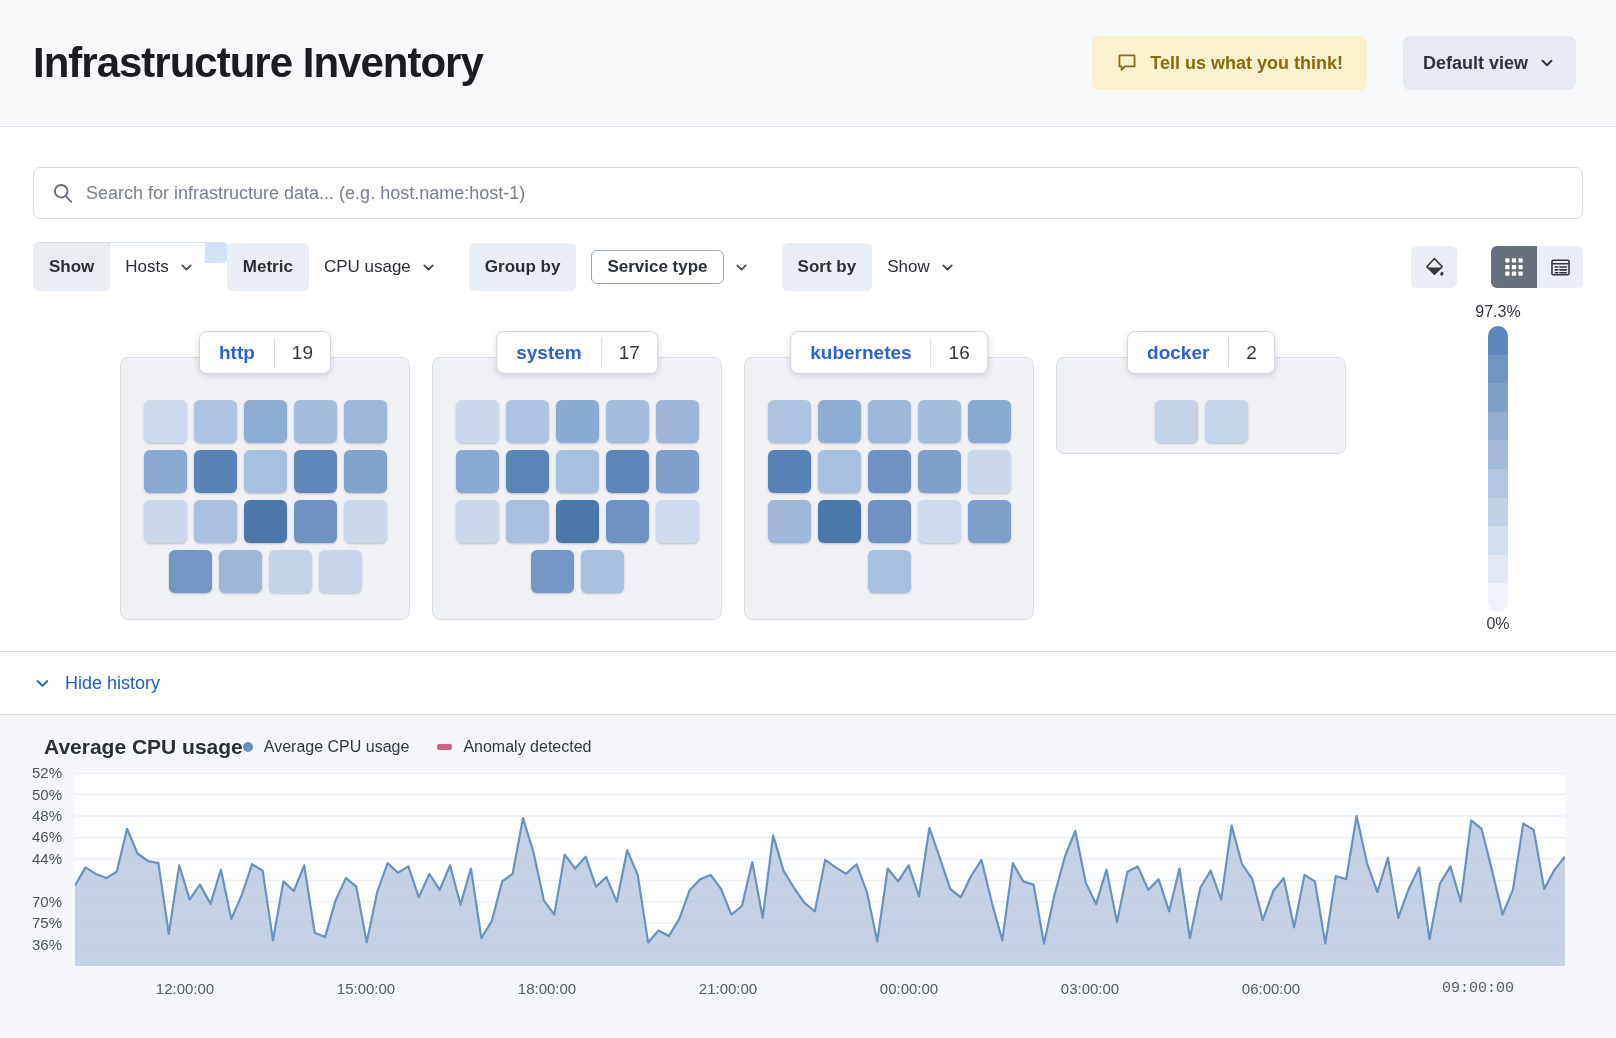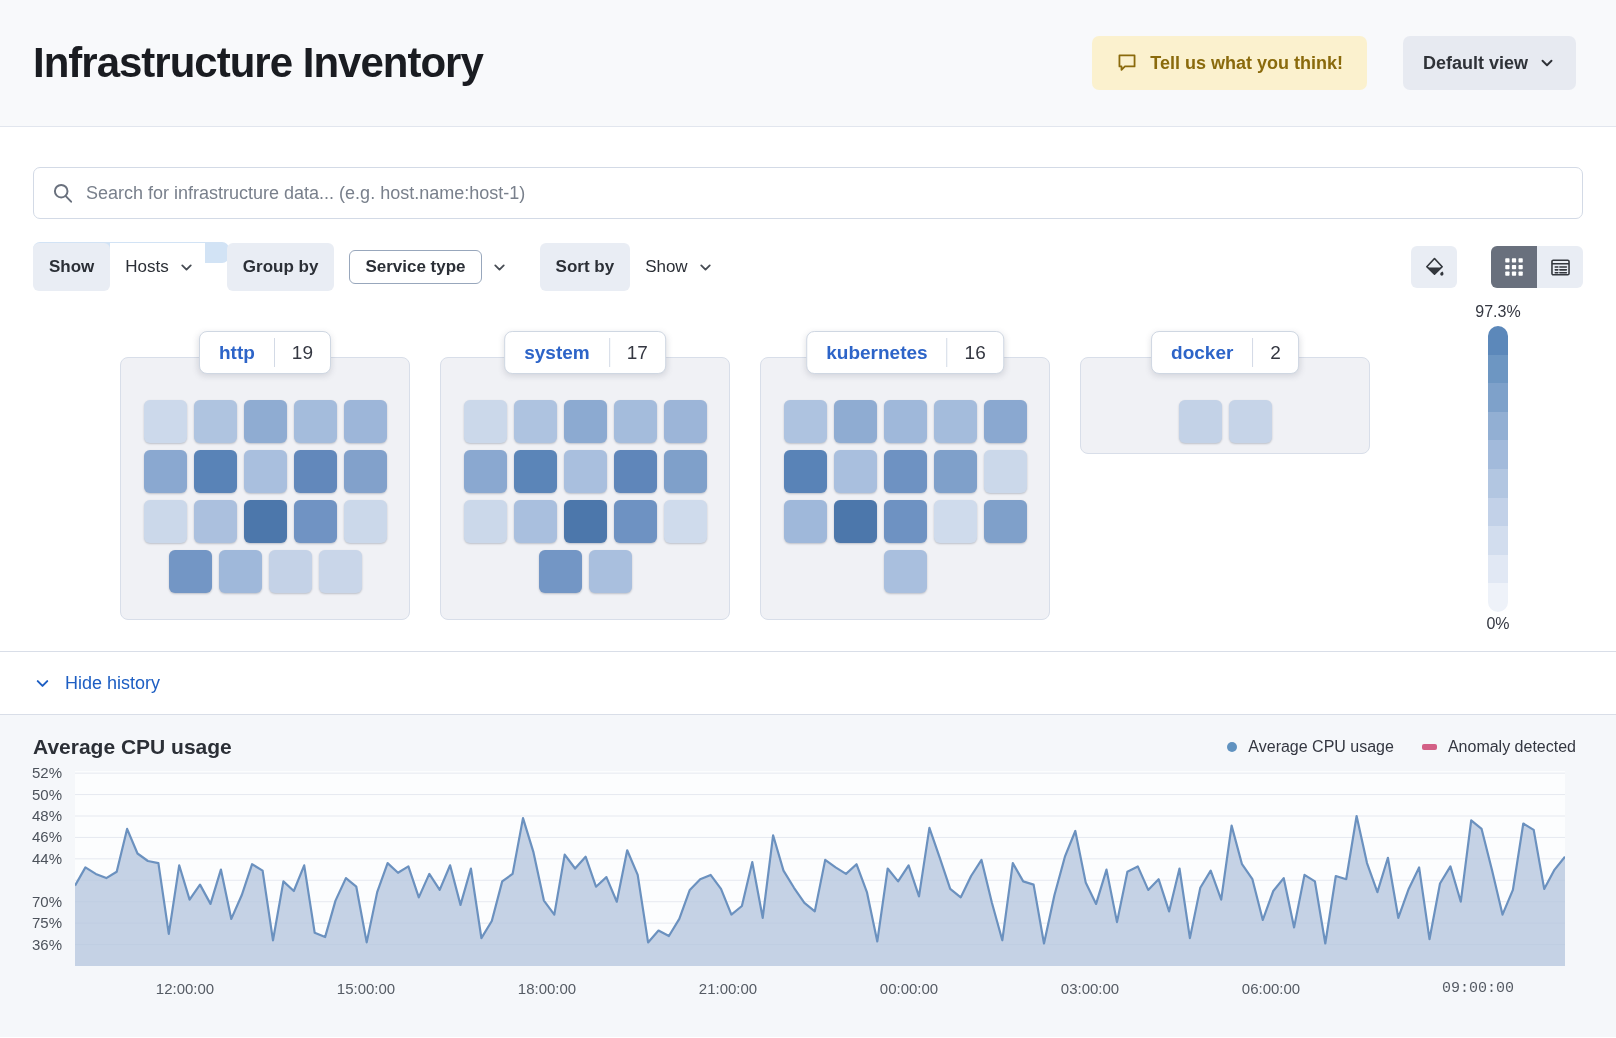--- a/index.html
+++ b/index.html
@@ -38,21 +38,21 @@
   .filter-right { display:flex; gap:34px; align-items:center; }
   .icon-btn { width:46px; height:42px; background:#E9EDF4; border:none; border-radius:6px;
     display:flex; align-items:center; justify-content:center; cursor:pointer; }
   .toggle-group { display:flex; border-radius:6px; overflow:hidden; }
   .toggle-btn { width:46px; height:42px; border:none; display:flex; align-items:center; justify-content:center; cursor:pointer; }
   .toggle-btn.active { background:#69707D; }
   .toggle-btn.inactive { background:#E9EDF4; }
 
   
   .waffle-region { position:relative; height:360px; background:#fff; }
-  .waffle-groups { display:flex; align-items:flex-start; gap:30px; padding:66px 0 0 120px; }
+  .waffle-groups { display:flex; align-items:flex-start; gap:22px; padding:66px 0 0 120px; }
   .inv-group { position:relative; width:290px; }
   .group-badge { position:absolute; top:-26px; left:50%; transform:translateX(-50%); z-index:2;
     display:inline-flex; align-items:stretch; height:43px; background:#fff; border:1px solid #CFD7E2;
     border-radius:8px; box-shadow:0 2px 6px rgba(70,80,100,.18); white-space:nowrap; }
   .group-name { display:flex; align-items:center; padding:0 19px; color:#2D64C8; font-weight:700; font-size:19px; cursor:pointer; }
   .badge-divider { width:1px; background:#D3DAE6; margin:6px 0; }
   .group-count { display:flex; align-items:center; padding:0 17px; font-size:19px; color:#343741; }
   .group-panel { background:#F0F1F5; border:1px solid #D8DEE9; border-radius:8px; padding:42px 20px 26px 20px; }
   .group-panel.compact { padding-bottom:10px; }
   .tile-row { display:flex; justify-content:center; gap:7px; margin-bottom:7px; }
@@ -66,21 +66,21 @@
   .legend-step { flex:1; }
 
   
   .history-strip { height:64px; background:#fff; border-top:1px solid #D9DEE8; border-bottom:1px solid #D9DEE8;
     display:flex; align-items:center; padding:0 33px; }
   .history-toggle { display:flex; align-items:center; gap:13px; color:#1D5EC3; font-size:18px; font-weight:500;
     background:none; border:none; cursor:pointer; font-family:inherit; }
 
   
   .chart-panel { height:322px; background:#F5F7FA; }
-  .chart-head { display:flex; justify-content:space-between; align-items:center; padding:20px 40px 4px 33px; }
+  .chart-head { display:flex; justify-content:flex-start; align-items:center; padding:20px 40px 4px 33px;margin-left:11px; }
   .chart-title { font-size:21px; font-weight:700; color:#2B2F36; }
   .chart-legend { display:flex; gap:28px; align-items:center; }
   .legend-item { display:flex; gap:11px; align-items:center; font-size:16px; color:#343741; cursor:pointer; }
   .legend-dot { width:10px; height:10px; border-radius:50%; }
   .legend-swatch { width:15px; height:6px; border-radius:2px; }
   .chart-body { position:relative; height:232px; margin-top:8px; }
   .plot-svg { position:absolute; left:75px; top:0; }
   .y-label { position:absolute; left:0; width:62px; text-align:right; font-size:15px; color:#4C525B; }
   .x-label { position:absolute; top:209px; width:96px; text-align:center; font-size:15px; color:#555B64; }
   svg { display:block; }
@@ -129,20 +129,29 @@
     <span>Auto-refresh</span>
   </button>
 </div>
 
 <div class="filter-row">
   <div class="filter-left">
     <div class="filter-group">
       <span class="fg-label">Show</span>
       <button class="fg-value">
         <span>Hosts</span>
+        <svg width="17" height="17" viewBox="0 0 16 16" fill="none" stroke="#474C54" stroke-width="1.7" stroke-linecap="round" stroke-linejoin="round">
+            <path d="M4 6l4 4 4-4"></path>
+          </svg>
+      </button>
+    </div>
+    <div class="filter-group">
+      <span class="fg-label">Metric</span>
+      <button class="fg-value">
+        <span>CPU usage</span>
         <svg width="17" height="17" viewBox="0 0 16 16" fill="none" stroke="#474C54" stroke-width="1.7" stroke-linecap="round" stroke-linejoin="round">
             <path d="M4 6l4 4 4-4"></path>
           </svg>
       </button>
     </div>
     <div class="filter-group">
       <span class="fg-label">Group by</span>
       <button class="fg-value">
         <span class="fg-box">Service type</span>
         <svg width="17" height="17" viewBox="0 0 16 16" fill="none" stroke="#474C54" stroke-width="1.7" stroke-linecap="round" stroke-linejoin="round">

